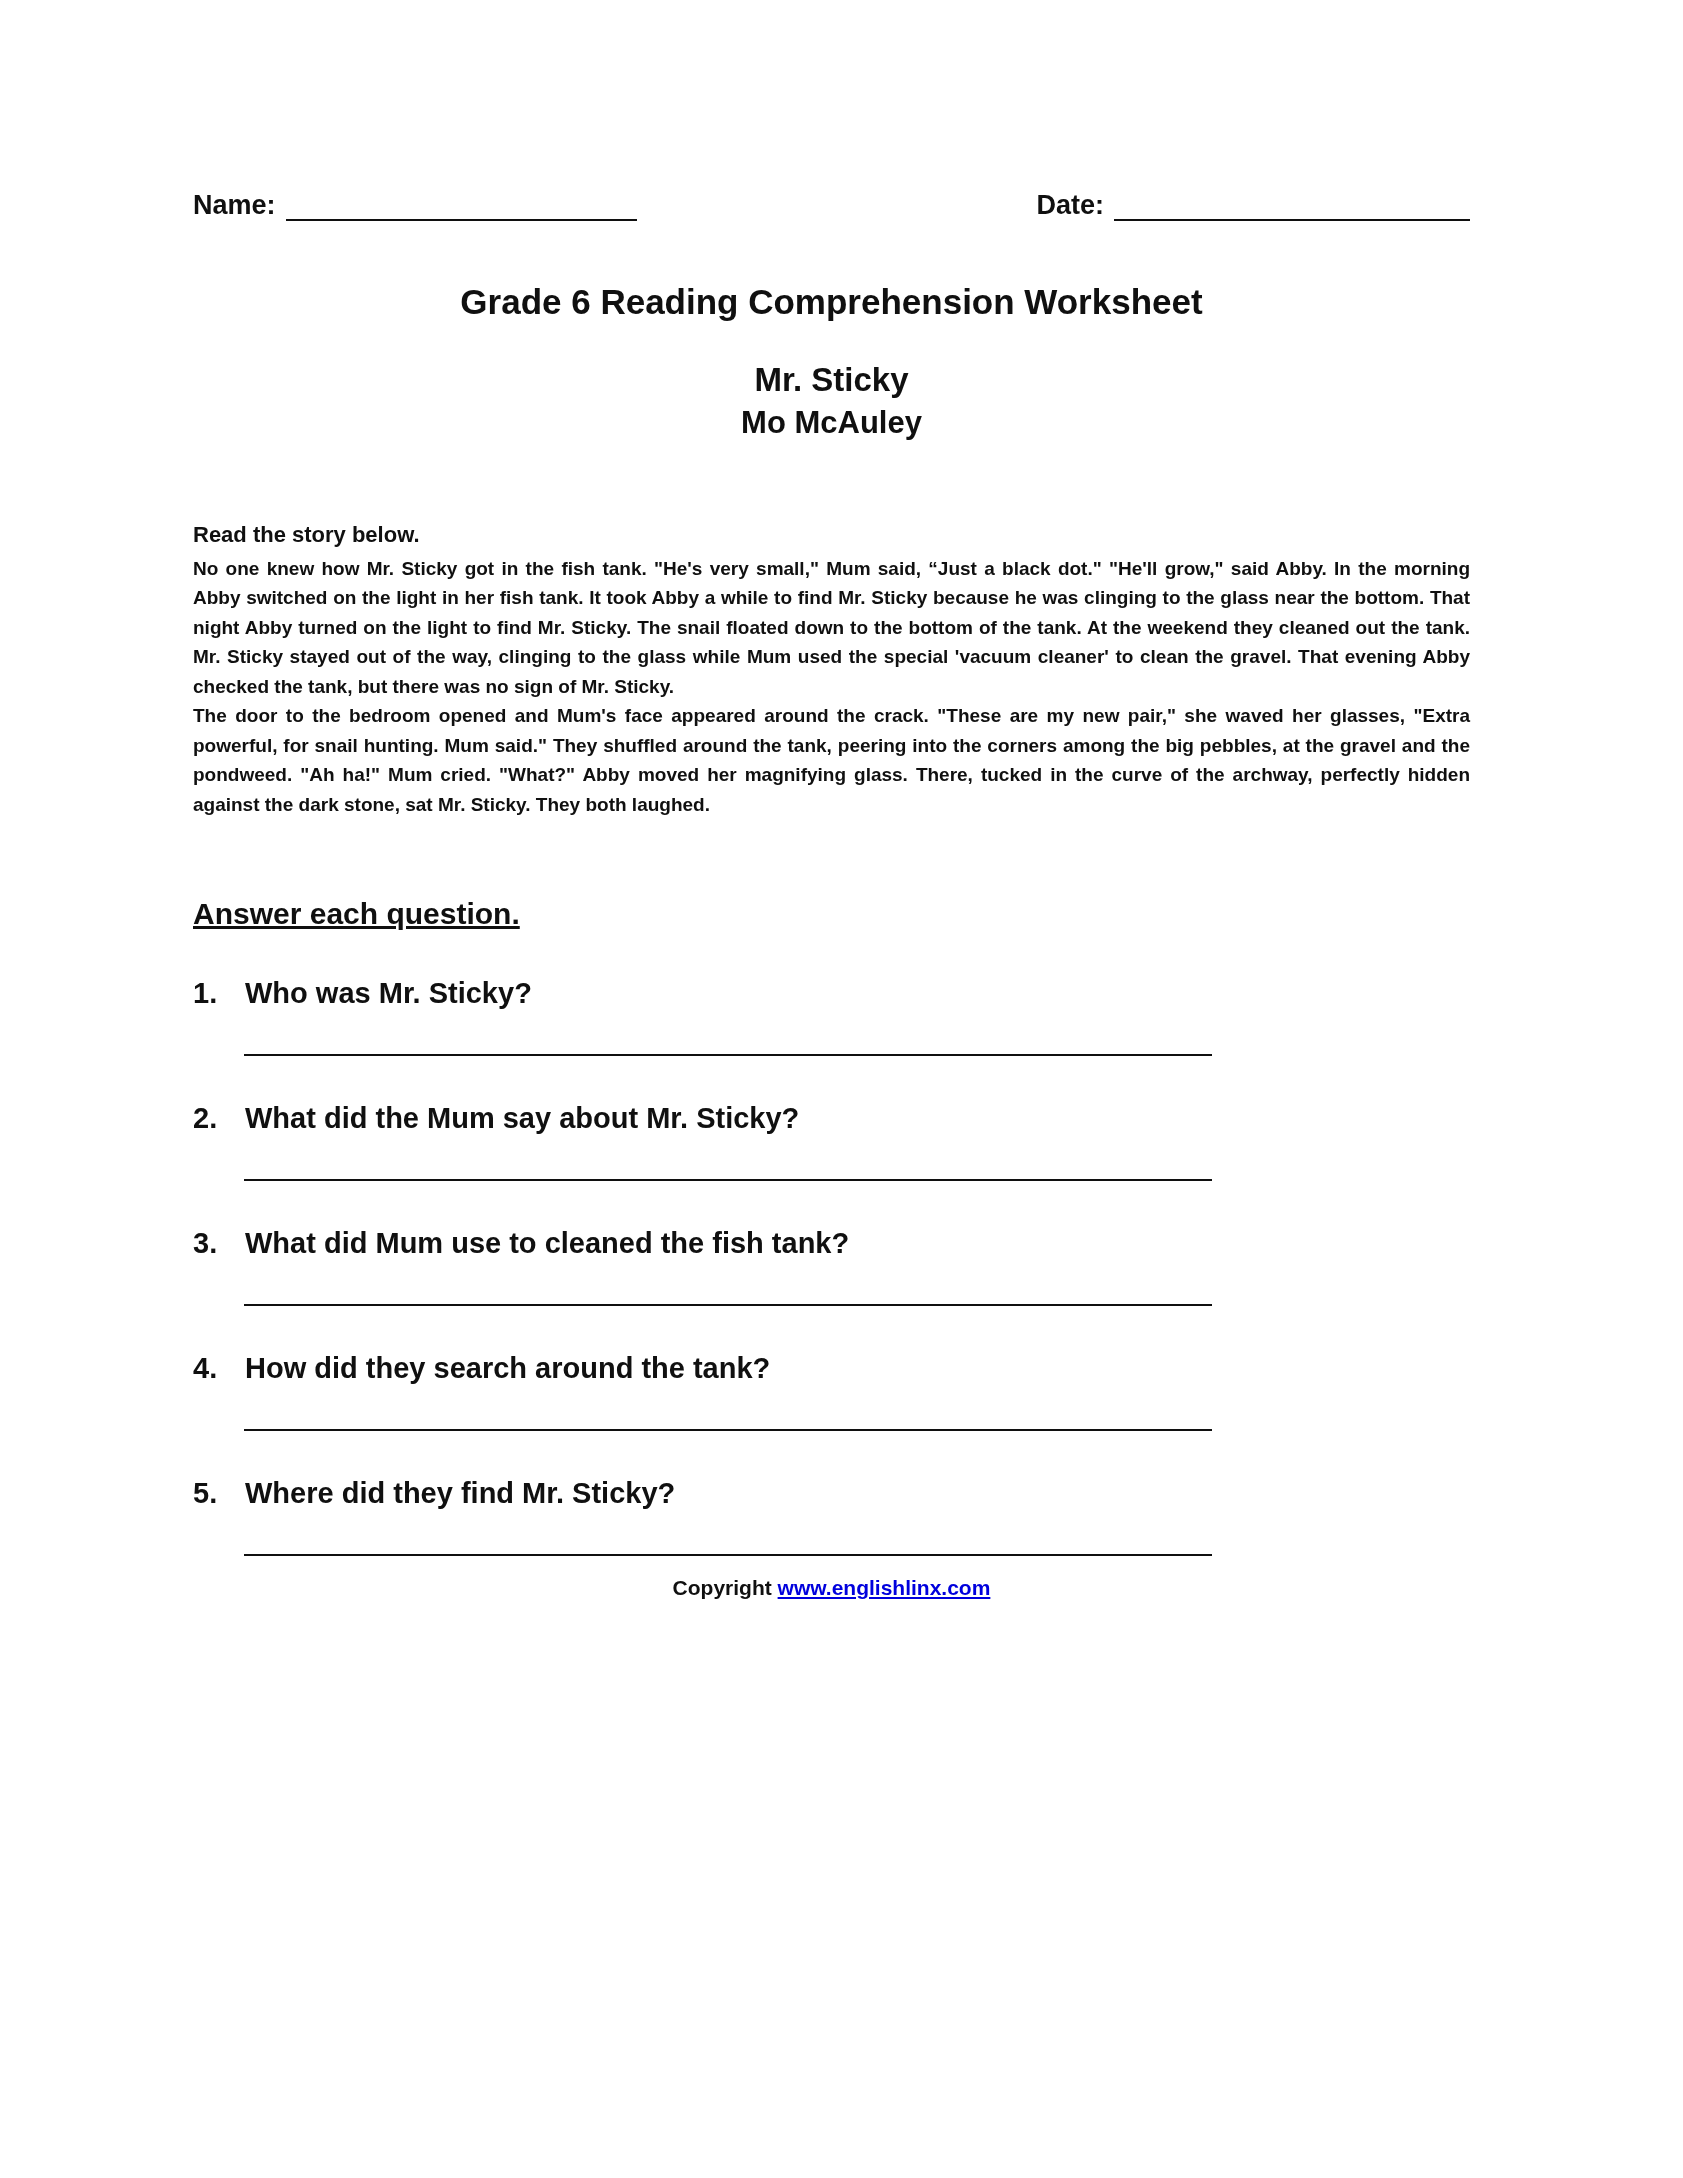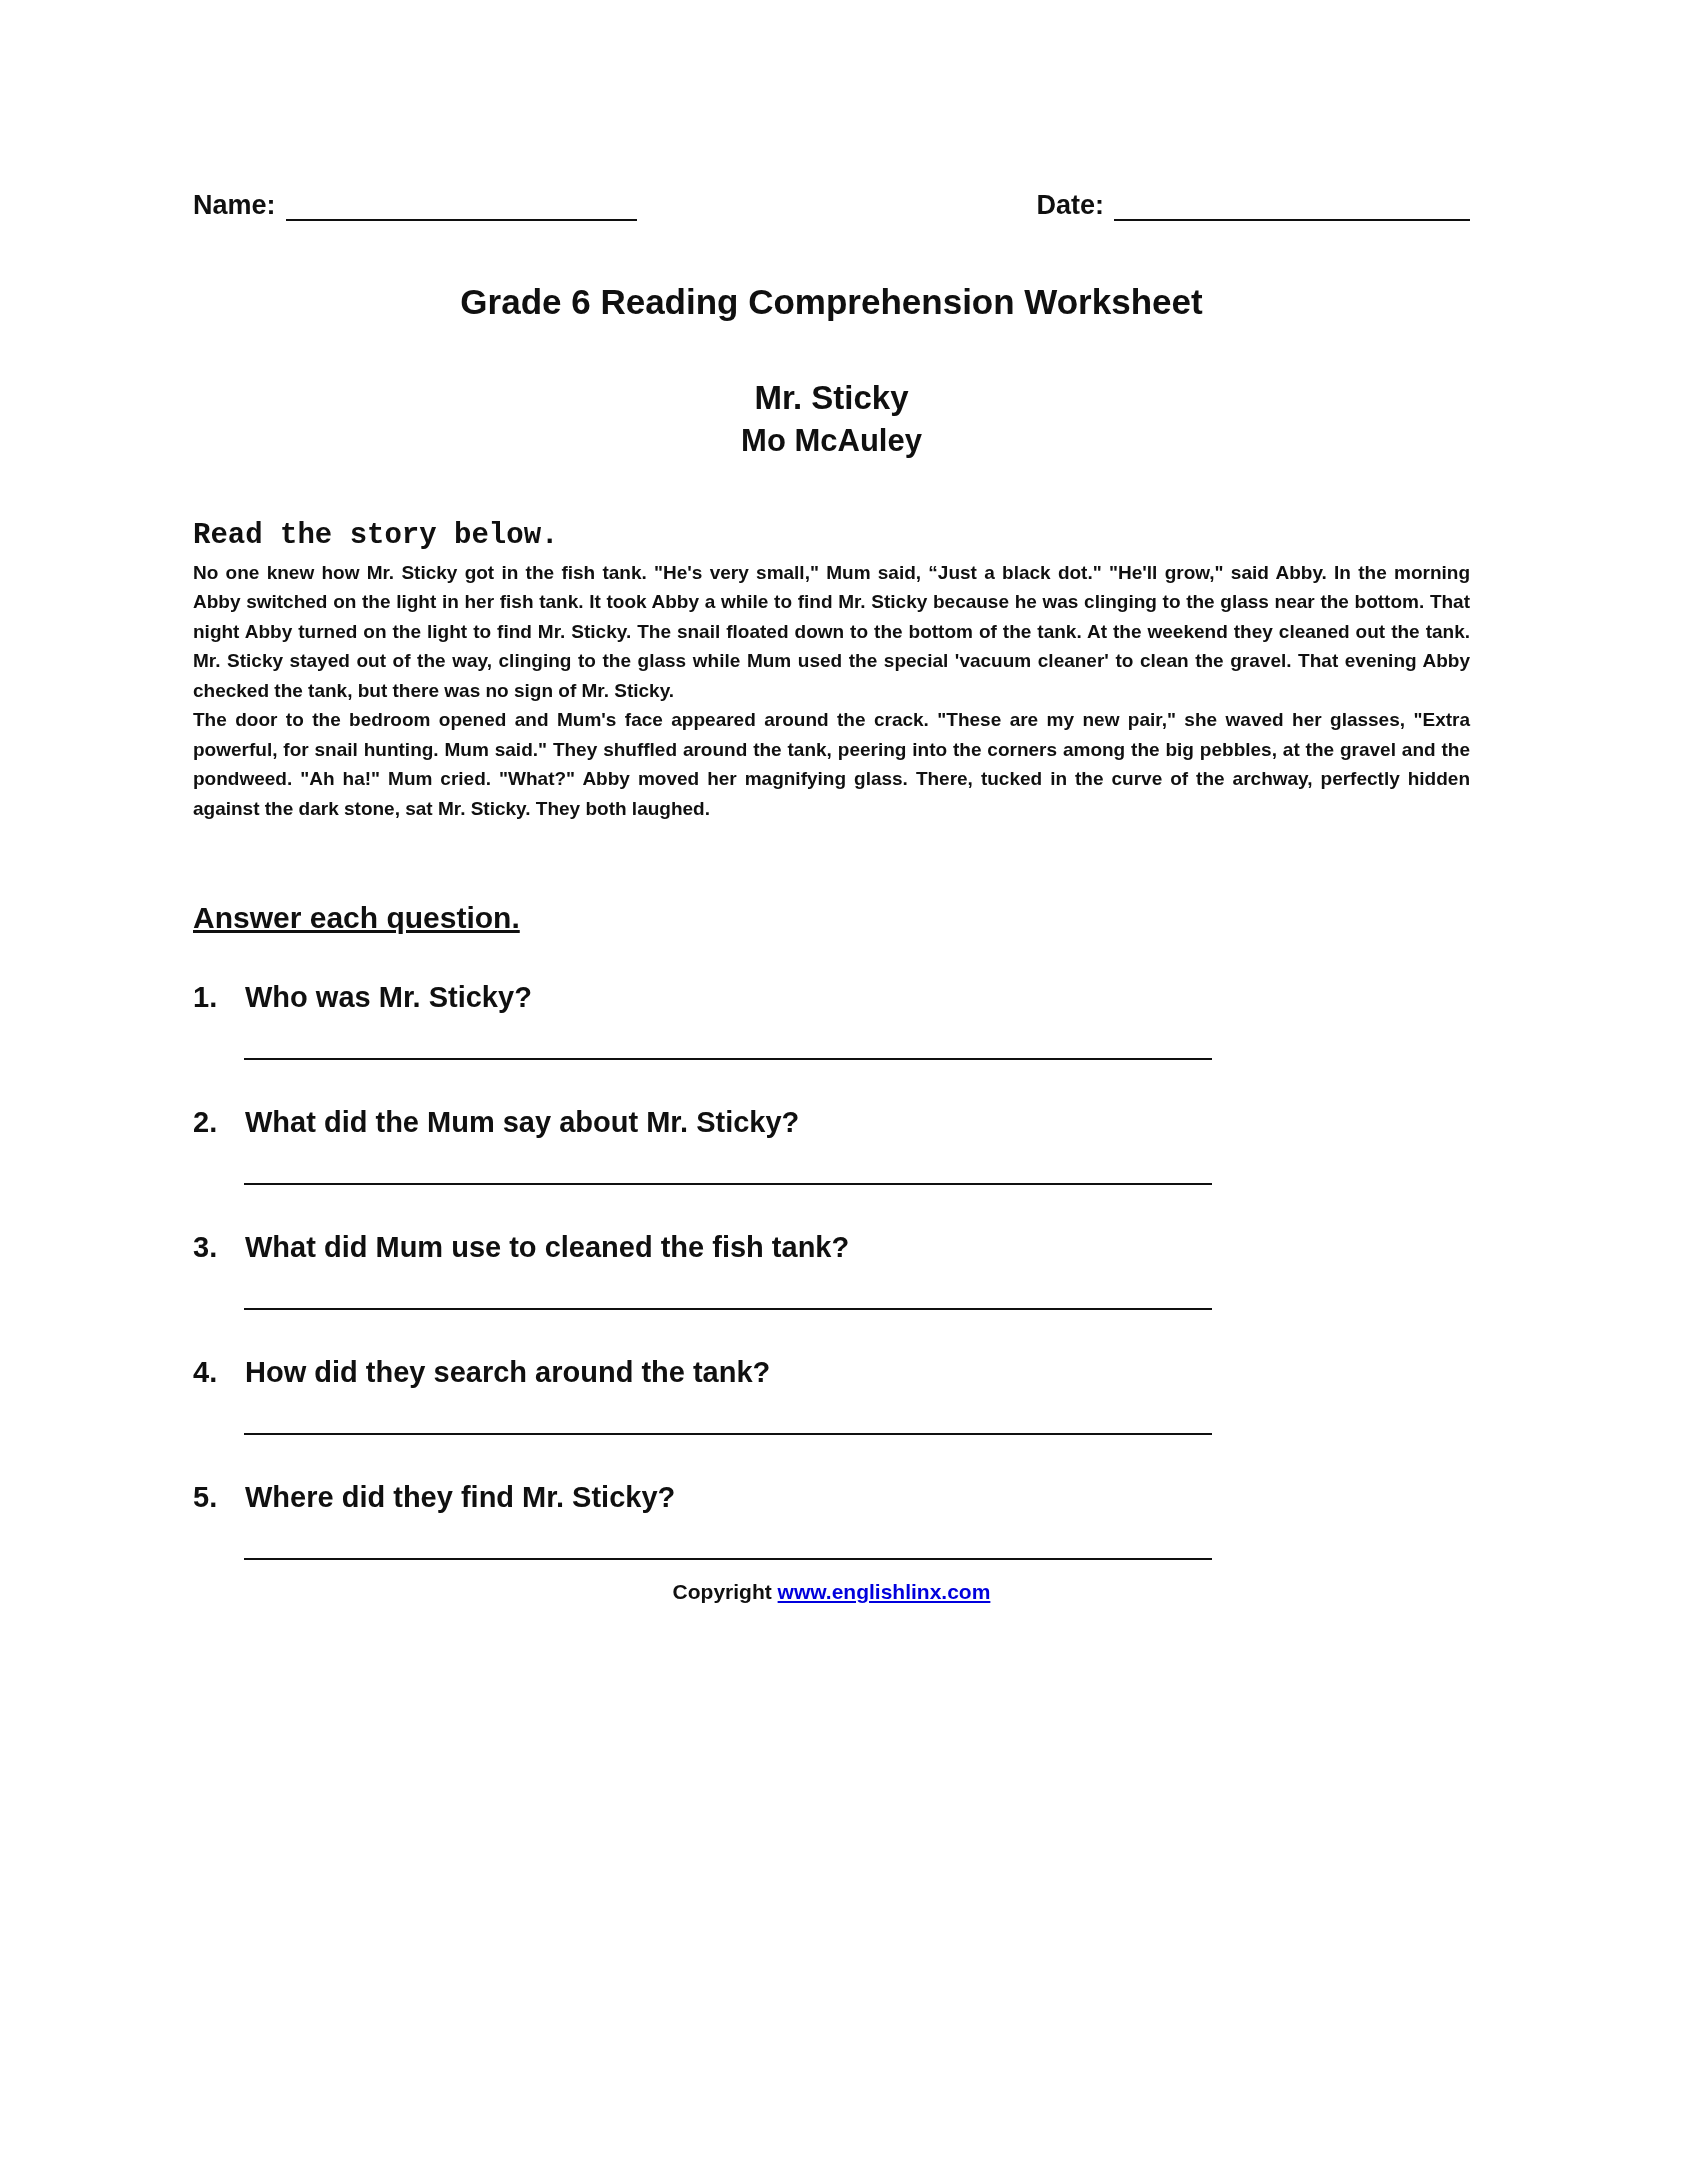--- a/index.html
+++ b/index.html
@@ -24,23 +24,23 @@
   }
   .top-field { display: flex; align-items: flex-end; gap: 10px; }
   .fill-line {
     display: inline-block;
     border-bottom: 2.5px solid #101010;
     height: 1.1em;
   }
   .name-line { width: 351px; }
   .date-line { width: 356px; }
   .main-title  { text-align: center; font-size: 35px; margin-top: 61px; }
-  .story-title { text-align: center; font-size: 33px; margin-top: 57px; }
+  .story-title { text-align: center; font-size: 33px; margin-top: 39px; }
   .author      { text-align: center; font-size: 31px; margin-top: 6px; }
-  .read-instr  { font-size: 29px; margin-top: 60px; margin-bottom: 6px; font-family: Liberation Mono, monospace; }
+  .read-instr  { font-size: 22px; margin-top: 81px; margin-bottom: 6px; }
   .story p {
     font-size: 19px;
     line-height: 1.55;
     text-align: justify;
   }
   .answer-instr {
     font-size: 30px;
     margin-top: 78px;
     text-decoration: underline;
     display: inline-block;

